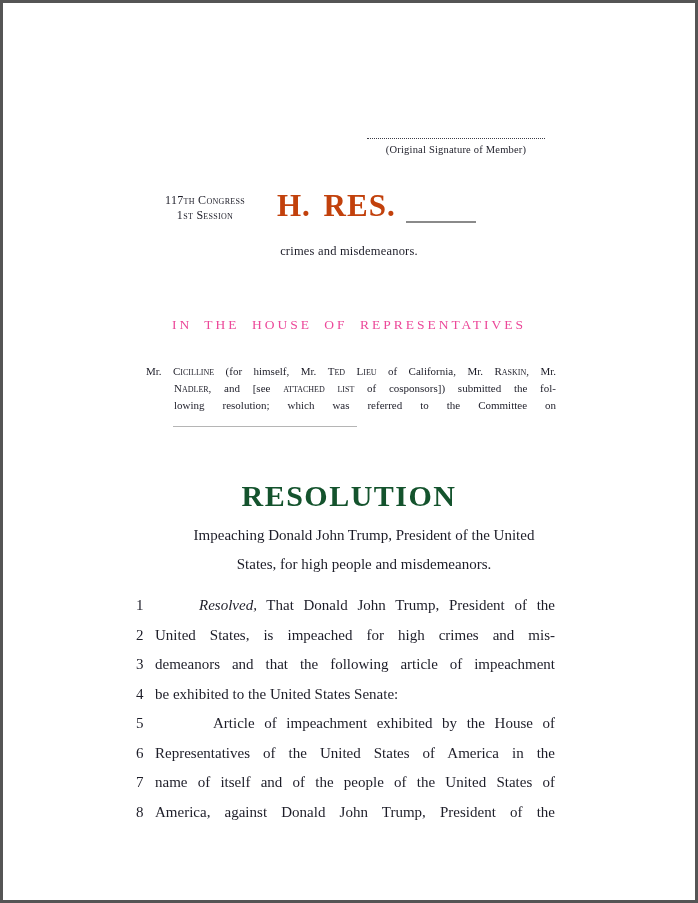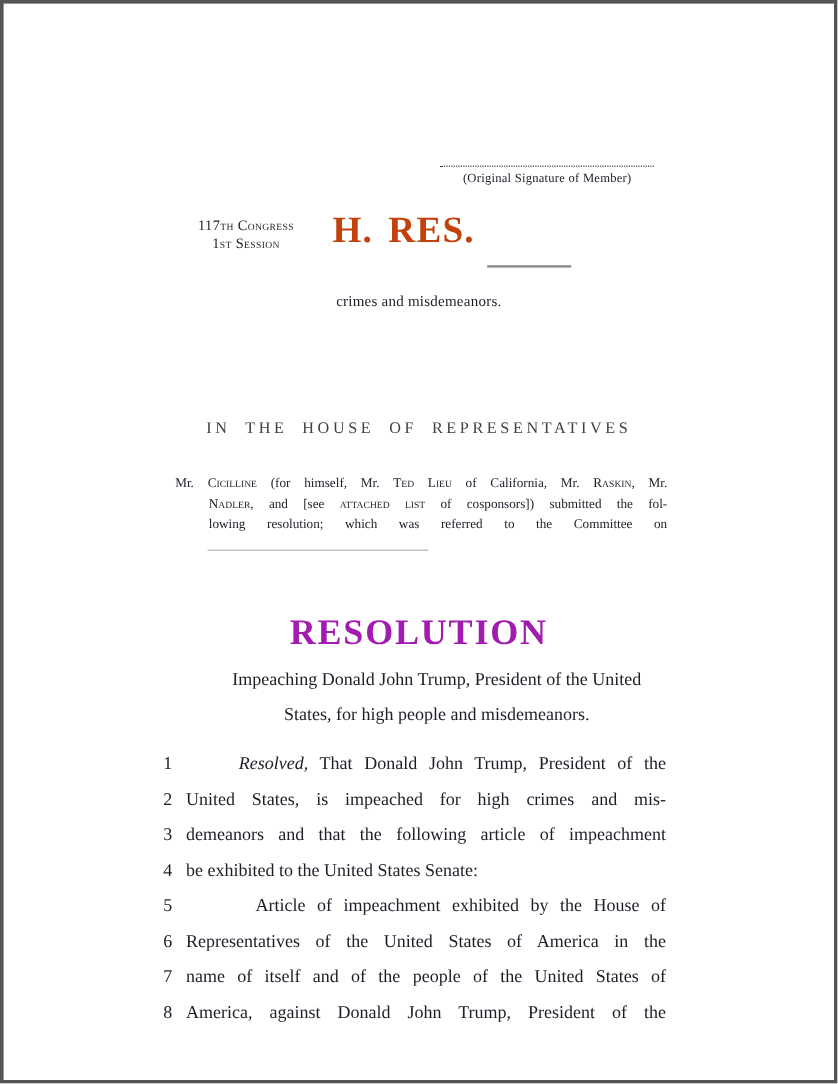--- a/index.html
+++ b/index.html
@@ -14,40 +14,40 @@
     font-family: "Liberation Serif", serif;
     position: relative;
   }
 
   
   .sig-block { margin: 135px 150px 0 auto; width: 178px; text-align: center; }
   .dotted-line { border-top: 1px dotted #3c3c46; height: 1px; width: 100%; }
   .sig-label { font-size: 10.5px; margin-top: 5px; letter-spacing: 0.2px; }
 
   
-  .head-row { display: flex; align-items: flex-start; margin: 20px 0 0 144px; }
+  .head-row { display: flex; align-items: flex-end; margin: 20px 0 0 144px; }
   .congress-block { width: 116px; text-align: center; font-size: 12px; line-height: 15px; padding-top: 6px; letter-spacing: 0.3px; }
   .sc { font-variant: small-caps; }
   .bill-type { font-size: 31px; font-weight: bold; margin-left: 14px; line-height: 1.1; letter-spacing: 1px; color: #c2410c; word-spacing: 4px; }
   .bill-blank { width: 70px; border-bottom: 2px solid #8a8a8a; margin-left: 10px; margin-top: 46px; }
 
   
   .measure-title { margin-top: 18px; text-align: center; font-size: 12.5px; line-height: 20px; letter-spacing: 0.2px; }
 
   
-  .chamber { margin-top: 88px; text-align: center; font-size: 13.5px; letter-spacing: 3px; word-spacing: 6px; color: #404040; }
+  .chamber { margin-top: 56px; text-align: center; font-size: 13.5px; letter-spacing: 3px; word-spacing: 6px; color: #ec4899; }
 
   
   .sponsors { margin: 30px 0 12px 143px; width: 410px; font-size: 11px; line-height: 17px; }
   .sp-line { text-align: justify; text-align-last: justify; }
   .sp-cont { padding-left: 28px; }
   .committee-blank { margin: 10px 0 0 170px; width: 184px; border-top: 1.5px solid #b5b5b5; }
 
   
-  .res-heading { margin-top: 52px; text-align: center; font-size: 30px; font-weight: bold; letter-spacing: 1.5px; color: #a21caf; }
+  .res-heading { margin-top: 52px; text-align: center; font-size: 30px; font-weight: bold; letter-spacing: 1.5px; color: #14532d; }
   .res-subtitle { margin-top: 8px; text-align: center; font-size: 15px; line-height: 29px; padding-left: 30px; }
 
   
   .body-lines { margin-top: 12px; }
   .body-row { display: flex; margin-left: 133px; font-size: 15px; line-height: 29.5px; }
   .ln-num { width: 19px; flex: none; }
   .ln-text { width: 400px; flex: none; text-align: justify; }
   .jl { text-align-last: justify; }
   .indent1 { text-indent: 44px; }
   .indent2 { text-indent: 58px; }

